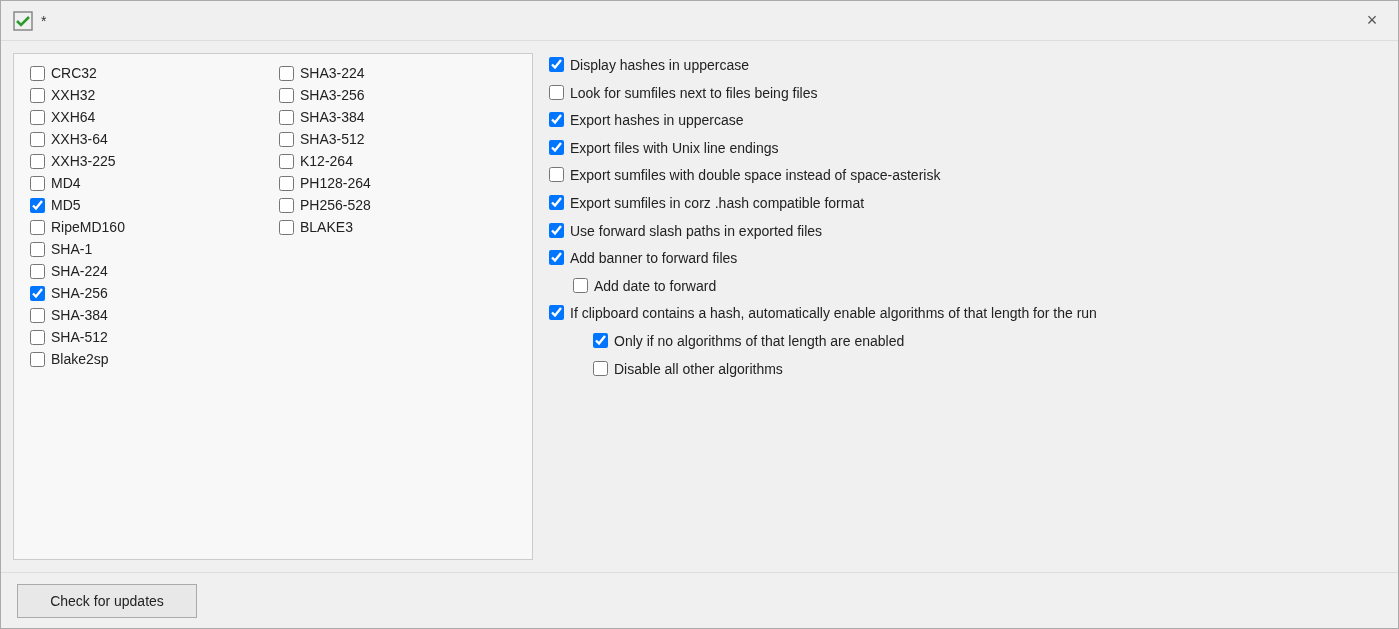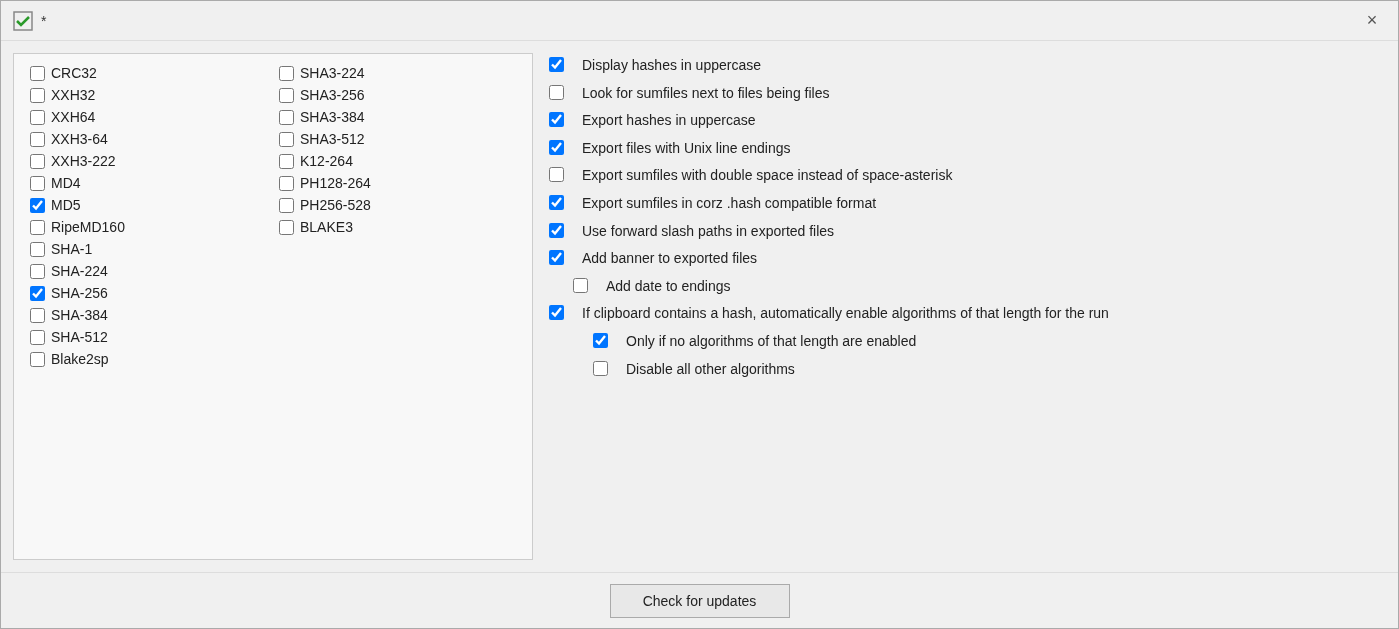--- a/index.html
+++ b/index.html
@@ -103,21 +103,21 @@
     .right-panel {
       flex: 1;
       display: flex;
       flex-direction: column;
       gap: 2px;
       overflow-y: auto;
     }
     .option-item {
       display: flex;
       align-items: flex-start;
-      gap: 18px;
+      gap: 6px;
       padding: 3px 4px;
     }
     .option-item input[type="checkbox"] {
       width: 15px;
       height: 15px;
       cursor: pointer;
       flex-shrink: 0;
       margin-top: 1px;
     }
     .option-item label {
@@ -130,21 +130,21 @@
     .option-item.indented-1 {
       padding-left: 28px;
     }
     .option-item.indented-2 {
       padding-left: 48px;
     }
     .bottom-bar {
       height: 56px;
       display: flex;
       align-items: center;
-      justify-content: center;
+      justify-content: flex-start;
       padding: 6px 16px;
       flex-shrink: 0;
       border-top: 1px solid #ddd;
     }
     .check-updates-btn {
       padding: 8px 24px;
       background: #e8e8e8;
       border: 1px solid #aaa;
       font-size: 14px;
       cursor: pointer;
@@ -186,21 +186,21 @@
             <div class="checkbox-item">
               <input type="checkbox" id="algo_xxh64" style="">
               <label for="algo_xxh64">XXH64</label>
             </div>
             <div class="checkbox-item">
               <input type="checkbox" id="algo_xxh3_64" style="">
               <label for="algo_xxh3_64">XXH3-64</label>
             </div>
             <div class="checkbox-item">
               <input type="checkbox" id="algo_xxh3_128" style="">
-              <label for="algo_xxh3_128">XXH3-222</label>
+              <label for="algo_xxh3_128">XXH3-225</label>
             </div>
             <div class="checkbox-item">
               <input type="checkbox" id="algo_md4" style="">
               <label for="algo_md4">MD4</label>
             </div>
             <div class="checkbox-item">
               <input type="checkbox" id="algo_md5" checked="" style="">
               <label for="algo_md5">MD5</label>
             </div>
             <div class="checkbox-item">
@@ -295,25 +295,25 @@
         <div class="option-item">
           <input type="checkbox" id="opt_corz_format" checked="" style="">
           <label for="opt_corz_format">Export sumfiles in corz .hash compatible format</label>
         </div>
         <div class="option-item">
           <input type="checkbox" id="opt_forward_slash" checked="" style="">
           <label for="opt_forward_slash">Use forward slash paths in exported files</label>
         </div>
         <div class="option-item">
           <input type="checkbox" id="opt_add_banner" checked="" style="">
-          <label for="opt_add_banner">Add banner to exported files</label>
+          <label for="opt_add_banner">Add banner to forward files</label>
         </div>
         <div class="option-item indented-1">
           <input type="checkbox" id="opt_add_date_banner" style="">
-          <label for="opt_add_date_banner">Add date to endings</label>
+          <label for="opt_add_date_banner">Add date to forward</label>
         </div>
         <div class="option-item">
           <input type="checkbox" id="opt_clipboard_hash" checked="" style="">
           <label for="opt_clipboard_hash">If clipboard contains a hash, automatically enable algorithms of that length for the run</label>
         </div>
         <div class="option-item indented-2">
           <input type="checkbox" id="opt_only_if_none" checked="" style="">
           <label for="opt_only_if_none">Only if no algorithms of that length are enabled</label>
         </div>
         <div class="option-item indented-2">

